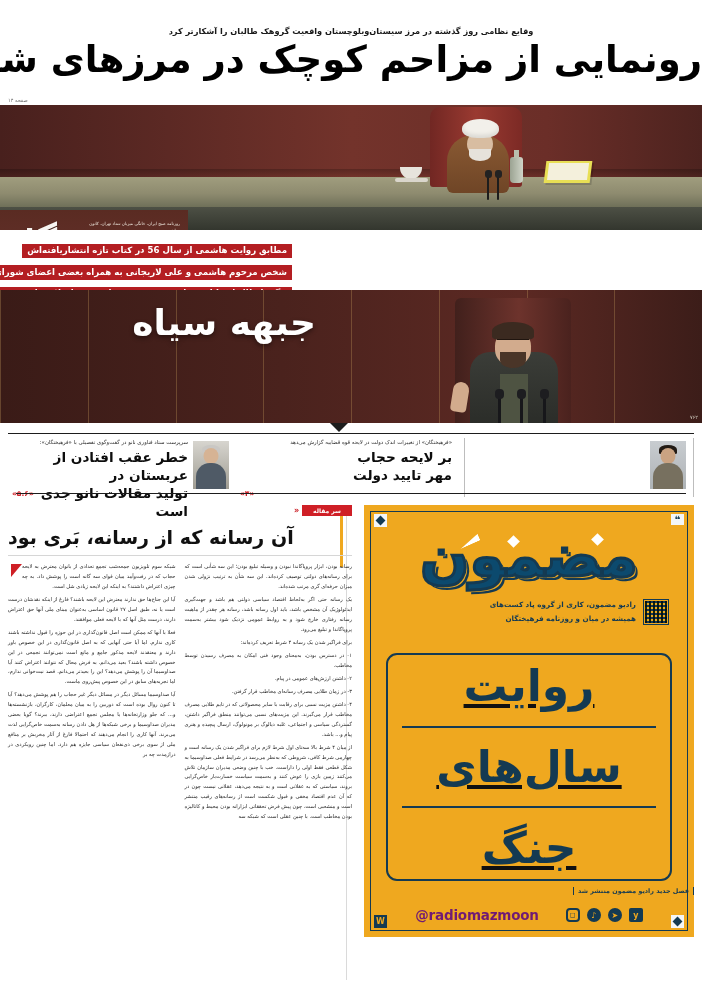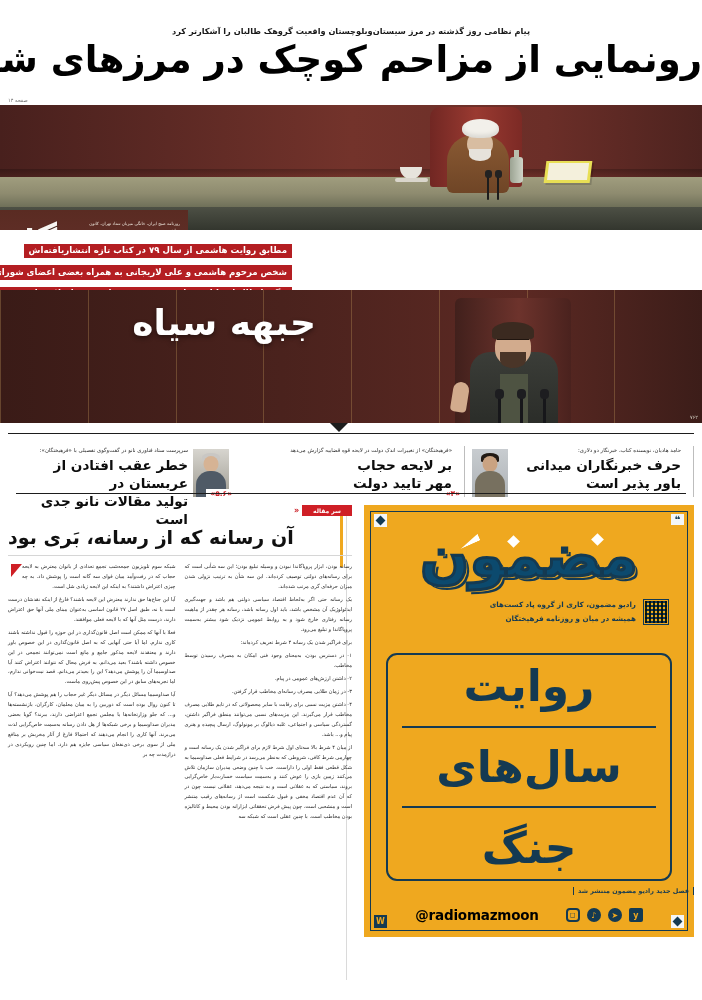--- a/index.html
+++ b/index.html
@@ -215,21 +215,21 @@
     border-right:9px solid transparent;
     border-top:9px solid #1d1d1d;
   }
 
   
   .teasers{
     position:absolute; top:433px; left:8px; right:8px; height:64px;
     display:flex; flex-direction:row-reverse;
     direction:rtl;
     border-top:1.1px solid #1d1d1d;
-    padding-top:12px;
+    padding-top:4px;
   }
   .teaser{
     position:relative;
     flex:1;
     padding:0 7px;
     display:flex; flex-direction:row; align-items:flex-start;
   }
   .teaser + .teaser{ border-right:1px solid #bdbdbd; }
   .t-photo{
     width:36px; height:48px; flex:0 0 36px;
@@ -252,21 +252,21 @@
   .t-kicker{
     font-size:5.4px; color:#2b2b2b; line-height:1.5; margin-bottom:3px;
     letter-spacing:-0.1px;
   }
   .t-title{
     font-size:13.6px; font-weight:900; color:#0d0d0d;
     line-height:1.32; letter-spacing:-0.6px;
   }
   .t-page{
     position:absolute; bottom:-3px; left:0; right:0;
-    text-align:right;
+    text-align:left;
   }
   .t-page span{
     display:inline-block;
     background:#fff; padding:0 4px;
     color:#cf1f26; font-size:7.5px; font-weight:700;
     direction:rtl;
   }
   .teaser-rule{
     position:absolute; bottom:3px; left:8px; right:8px;
     height:0; border-top:1px solid #1d1d1d;
@@ -412,21 +412,21 @@
     position:absolute; top:93px; right:58px; left:18px;
     direction:rtl; text-align:right;
     font-size:7.2px; font-weight:700; color:#143a52;
     line-height:2;
   }
   .poster-mainbox{
     position:absolute; top:148px; left:22px; right:22px; height:228px;
     border:2px solid #143a52;
     border-radius:11px;
     padding:6px 14px;
-    display:flex; flex-direction:column; justify-content:space-between;
+    display:flex; flex-direction:column; justify-content:space-between;text-decoration:underline;
   }
   .pm-line{
     direction:rtl; text-align:center;
     font-size:44px; font-weight:900; color:#143a52;
     line-height:1.05;
     letter-spacing:-2px;
     padding:2px 0;
   }
   .pm-sep{ height:0; border-top:2.4px solid #143a52; }
   .poster-caption{
@@ -434,21 +434,21 @@
     text-align:right; direction:rtl;
     font-size:6.4px; font-weight:700; color:#143a52;
   }
   .poster-caption span{ border-left:1px solid #143a52; border-right:1px solid #143a52; padding:0 4px; }
   .poster-social{
     position:absolute; bottom:14px; left:0; right:0;
     display:flex; flex-direction:row; align-items:center; justify-content:center;
     gap:7px; direction:ltr;
   }
   .ps-handle{
-    font-size:13.5px; font-weight:900; color:#000000;
+    font-size:13.5px; font-weight:900; color:#701a75;
     letter-spacing:-0.2px; margin-right:20px;
   }
   .ps-ico{
     width:14px;height:14px;
     display:flex;align-items:center;justify-content:center;
     color:#efa81f; font-size:8px; font-weight:700;
   }
   .ps-ig{ border:2px solid #143a52; border-radius:4px; color:#143a52; font-size:7px; }
   .ps-ap{ background:#143a52; border-radius:50%; }
   .ps-tg{ background:#143a52; border-radius:50%; }
@@ -462,21 +462,21 @@
   .art-divider{
     position:absolute; top:510px; left:346px; width:0; height:470px;
     border-left:1px solid #dadada;
   }
 </style>
 </head>
 <body>
 
 <div class="page">
 
-  <div class="top-kicker">پیام نظامی روز گذشته در مرز سیستان‌وبلوچستان واقعیت گروهک طالبان را آشکارتر کرد</div>
+  <div class="top-kicker">وقایع نظامی روز گذشته در مرز سیستان‌وبلوچستان واقعیت گروهک طالبان را آشکارتر کرد</div>
   <div class="top-headline">رونمایی از مزاحم کوچک در مرزهای شرقی</div>
   <div class="page-ref-top">صفحه ۱۴</div>
 
   <div class="masthead-band">
     <div class="photo-hero">
       <div class="hero-wall"></div>
       <div class="hero-desk"></div>
       <div class="hero-floor"></div>
       <div class="fig-chair"></div>
       <div class="fig-body"></div>
@@ -494,21 +494,21 @@
     <div class="logo-box">
       <div class="logo-sub-tr">روزنامه صبح ایران، خانگی میزبان
 ستاد تهران، کانون معاش</div>
 
       <div class="logo-script">فرهیختگان</div>
 
     </div>
   </div>
 
   <div class="red-banner">
-    <div class="rb-row"><span class="rb-line">مطابق روایت هاشمی از سال ۷۹ در کتاب تازه انتشاریافته‌اش</span></div>
+    <div class="rb-row"><span class="rb-line">مطابق روایت هاشمی از سال 56 در کتاب تازه انتشاریافته‌اش</span></div>
     <div class="rb-row"><span class="rb-line">شخص مرحوم هاشمی و علی لاریجانی به همراه بعضی اعضای شورای نگهبان</span></div>
     <div class="rb-row"><span class="rb-line">پیگیر ابطال انتخابات مجلس ششم بودند ولی رهبر انقلاب مانع شدند</span></div>
   </div>
 
   <div class="strip2">
     <div class="strip2-panels">
       <i></i>
         <i></i>
         <i></i>
         <i></i>
@@ -556,25 +556,20 @@
     <div class="teaser">
       <div class="t-text">
         <div class="t-kicker">«فرهیختگان» از تغییرات اندک دولت در لایحه قوه قضاییه گزارش می‌دهد</div>
         <div class="t-title">بر لایحه حجاب</div>
         <div class="t-title">مهر تایید دولت</div>
       </div>
       <div class="t-page"><span>«۳»</span></div>
     </div>
 
     <div class="teaser">
-      <div class="t-text">
-        <div class="t-kicker">حامد هادیان، نویسنده کتاب، خبرنگار دو دلاری:</div>
-        <div class="t-title">حرف خبرنگاران میدانی</div>
-        <div class="t-title">باور پذیر است</div>
-      </div>
       <div class="t-photo tp-a">
         <div class="tp-hair"></div>
           <div class="tp-head"></div>
           <div class="tp-body"></div>
       </div>
     </div>
 
     <div class="teaser-rule"></div>
   </div>
 

